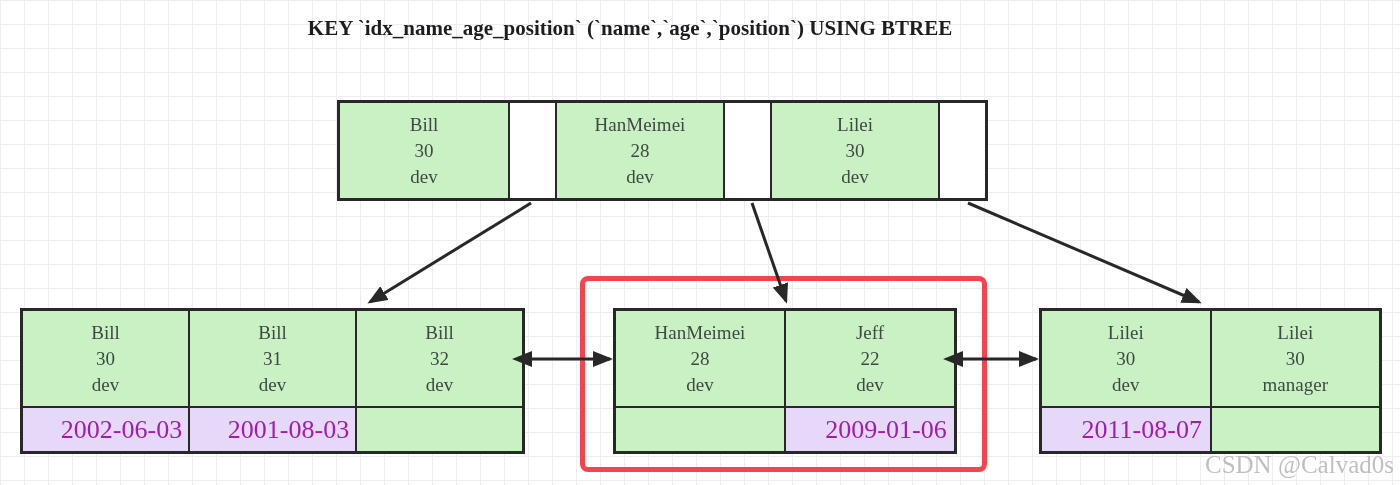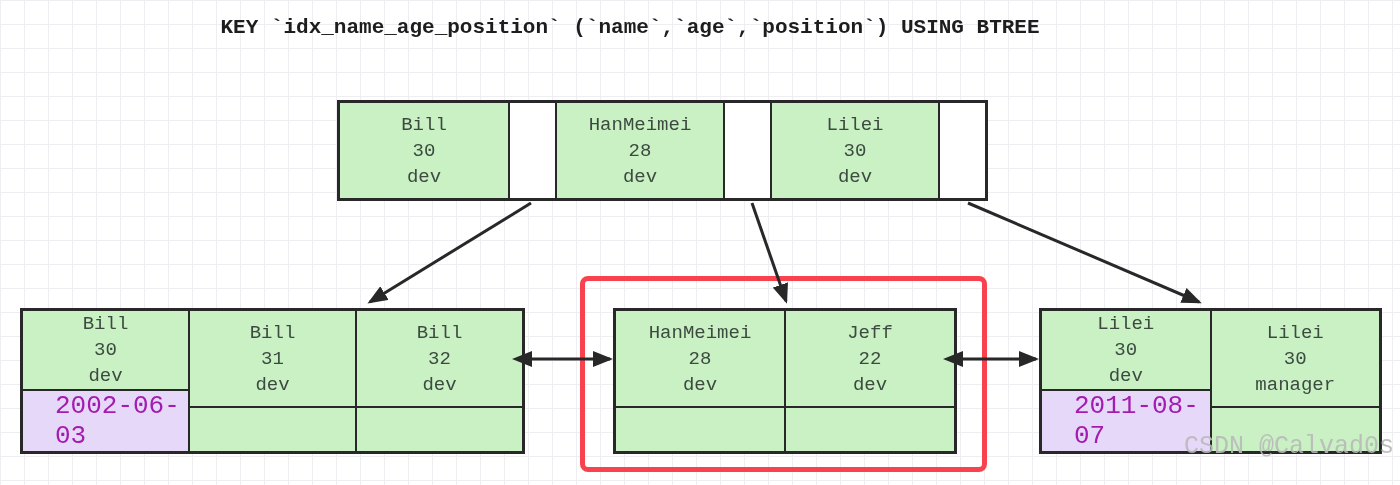--- a/index.html
+++ b/index.html
@@ -5,21 +5,21 @@
   html, body { margin: 0; padding: 0; }
   .canvas {
     position: relative;
     width: 1400px;
     height: 485px;
     background-color: #ffffff;
     background-image:
       linear-gradient(#eeeef2 1px, transparent 1px),
       linear-gradient(90deg, #eeeef2 1px, transparent 1px);
     background-size: 24px 24px;
-    font-family: Liberation Mono, monospace;
+    font-family: Liberation Serif, serif;
     overflow: hidden;
   }
   .title {
     position: absolute;
     top: 16px;
     left: 0;
     width: 1260px;
     text-align: center;
     font-size: 21px;
     font-weight: bold;
@@ -103,21 +103,21 @@
   }
   .edges {
     position: absolute;
     left: 0; top: 0;
     width: 1400px; height: 485px;
     pointer-events: none;
   }
   .watermark {
     position: absolute;
     right: 6px;
-    bottom: 24px;
+    bottom: 6px;
     font-size: 25px;
     color: rgba(185,185,185,0.9);
   }
 </style>
 </head>
 <body>
 
 <div class="canvas">
 
   <div class="title">KEY `idx_name_age_position` (`name`,`age`,`position`) USING BTREE</div>
@@ -153,20 +153,21 @@
         <div>dev</div>
       </div>
       <div class="leaf-purple">2002-06-03</div>
     </div>
     <div class="leaf-col">
       <div class="leaf-green">
         <div>Bill</div>
         <div>31</div>
         <div>dev</div>
       </div>
+      <div class="leaf-purple">2001-08-03</div>
     </div>
     <div class="leaf-col last">
       <div class="leaf-green">
         <div>Bill</div>
         <div>32</div>
         <div>dev</div>
       </div>
     </div>
   </div>
 
@@ -177,20 +178,21 @@
         <div>28</div>
         <div>dev</div>
       </div>
     </div>
     <div class="leaf-col last">
       <div class="leaf-green">
         <div>Jeff</div>
         <div>22</div>
         <div>dev</div>
       </div>
+      <div class="leaf-purple">2009-01-06</div>
     </div>
   </div>
 
   <div class="leaf-node" style="left:1039px; width:343px;">
     <div class="leaf-col">
       <div class="leaf-green">
         <div>Lilei</div>
         <div>30</div>
         <div>dev</div>
       </div>

